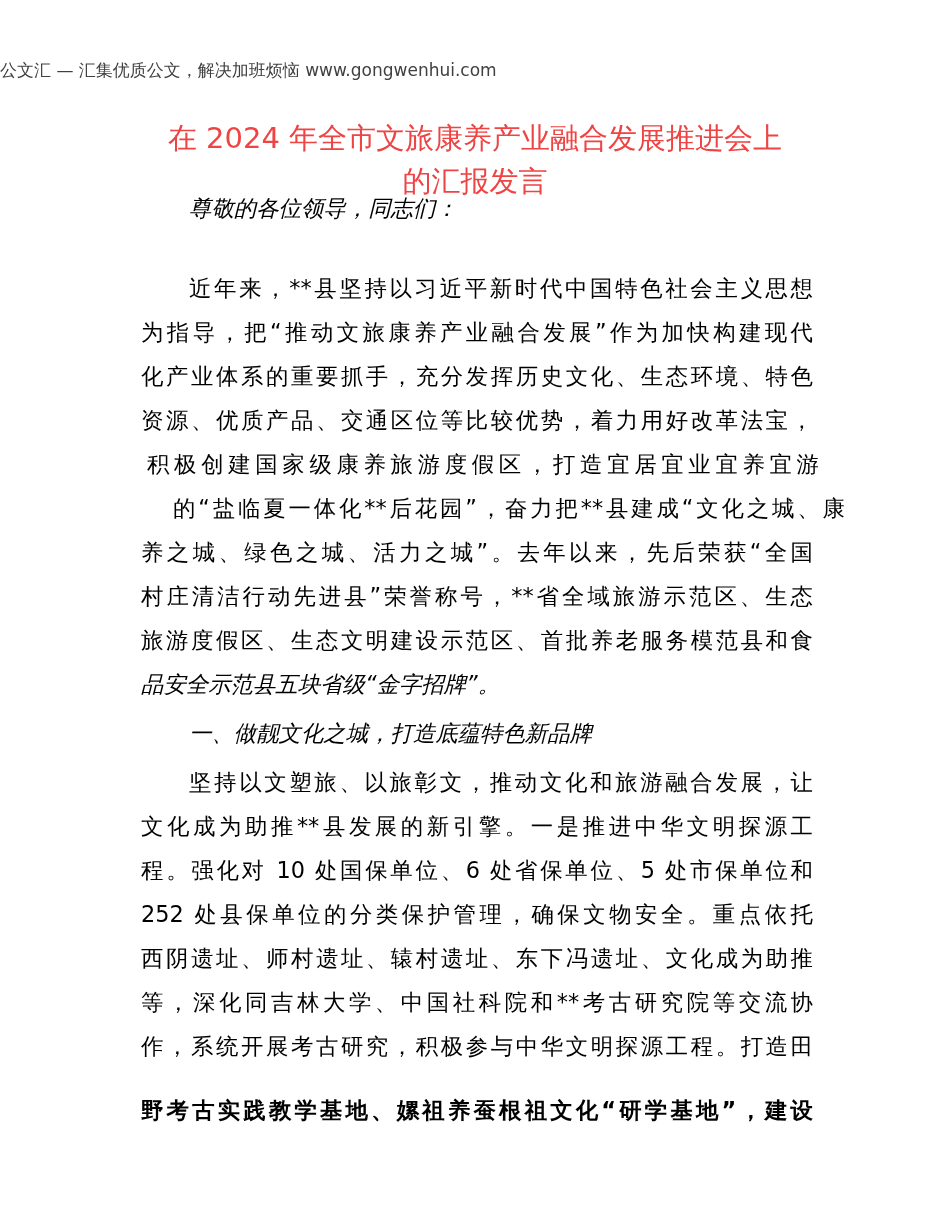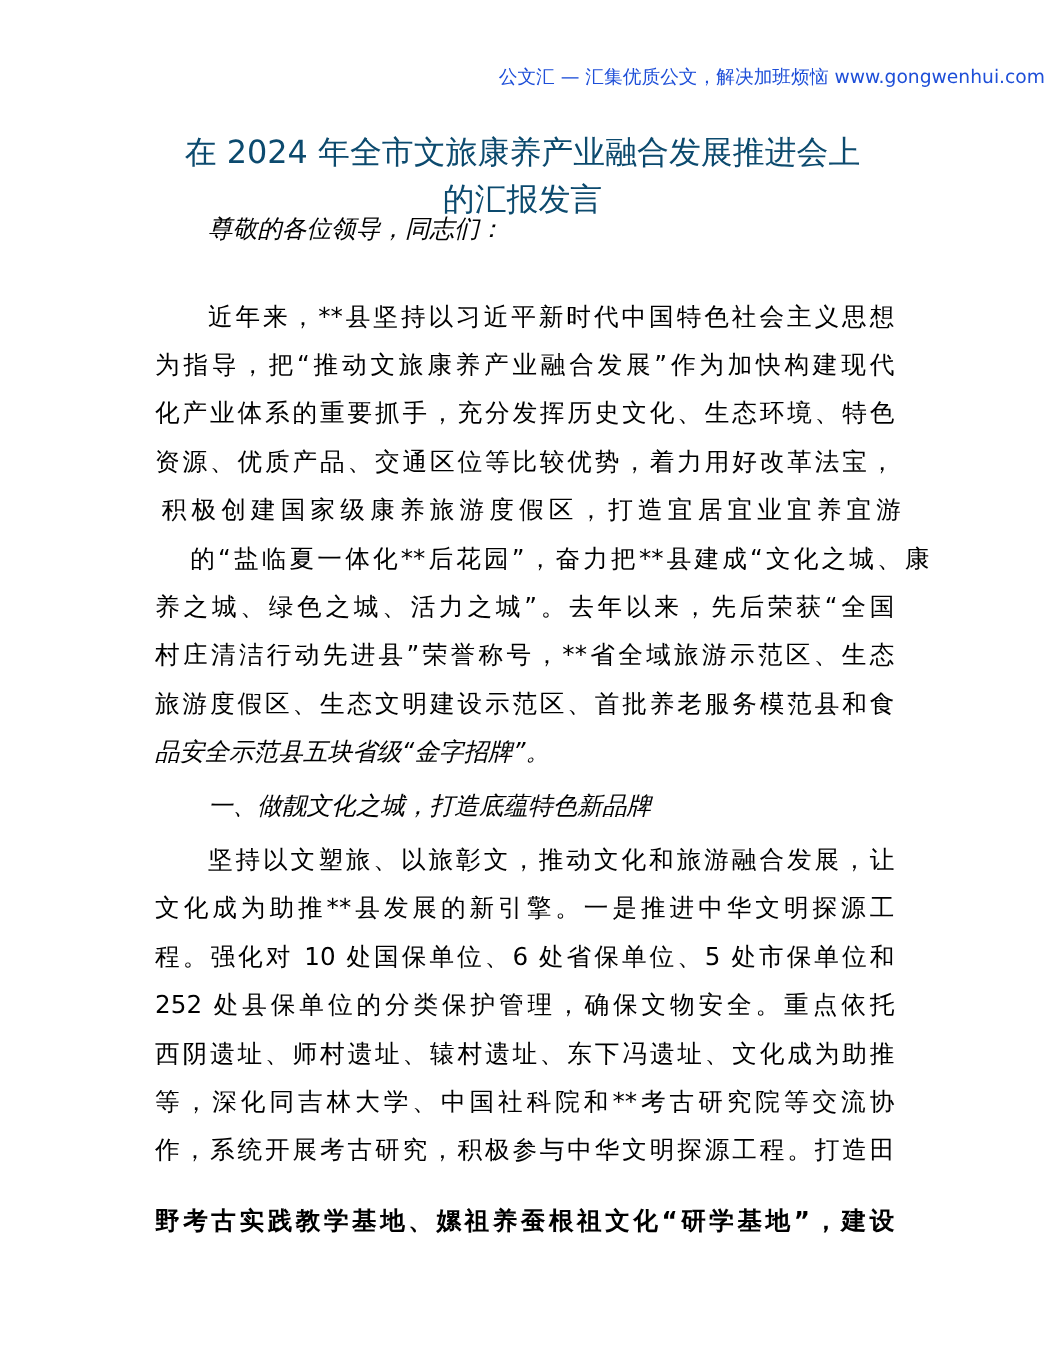--- a/index.html
+++ b/index.html
@@ -13,35 +13,35 @@
       position: relative;
       overflow: hidden;
       font-family: "DejaVu Sans", "Liberation Sans", sans-serif;
       color: #000000;
     }
     .watermark {
       position: absolute;
       top: 58px;
       left: 0;
       width: 950px;
-      text-align: right;
+      text-align: left;
       font-size: 17px;
-      color: #1d4ed8;
+      color: #404040;
       line-height: 24px;
       white-space: nowrap;
     }
     .title {
       position: absolute;
       left: 0;
       width: 950px;
       text-align: center;
       font-size: 29px;
       line-height: 40px;
       white-space: nowrap;
-      color: #0c4a6e;
+      color: #ef4444;
     }
     .title.l1 { top: 118px; }
     .title.l2 { top: 161px; }
     .body-text {
       position: absolute;
       left: 141px;
       width: 672px;
       font-size: 22.4px;
       line-height: 44px;
       white-space: nowrap;

